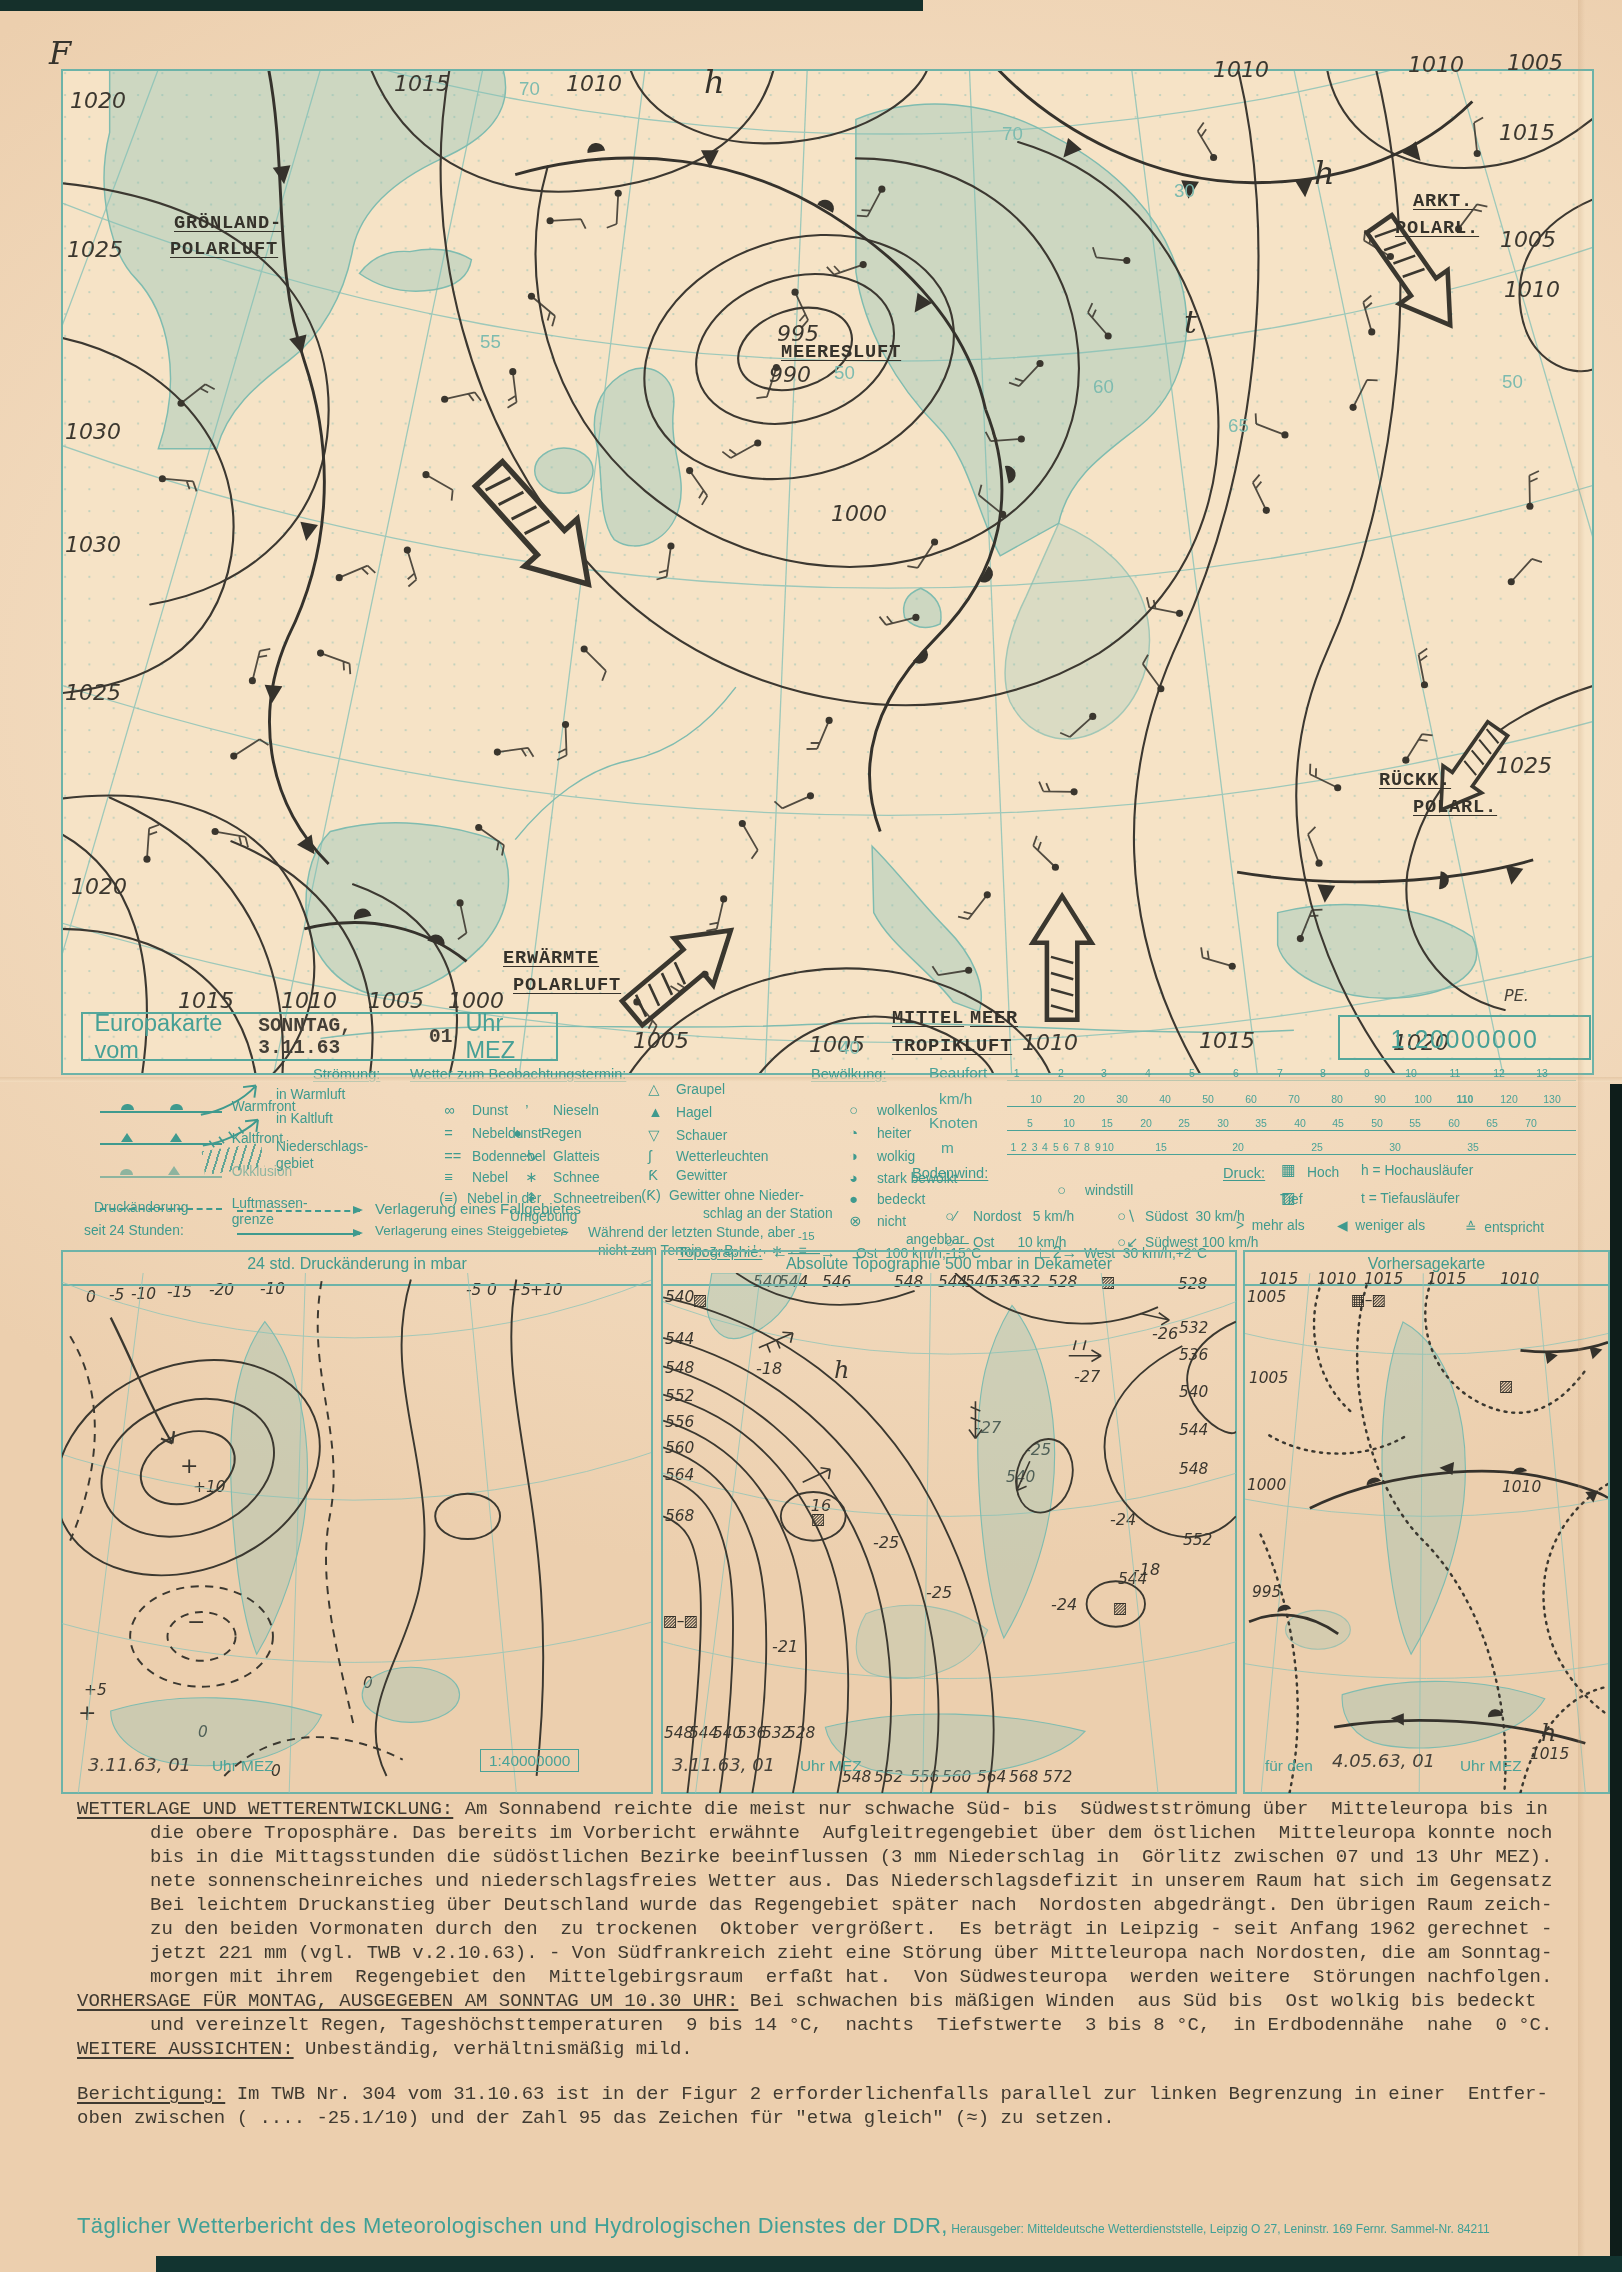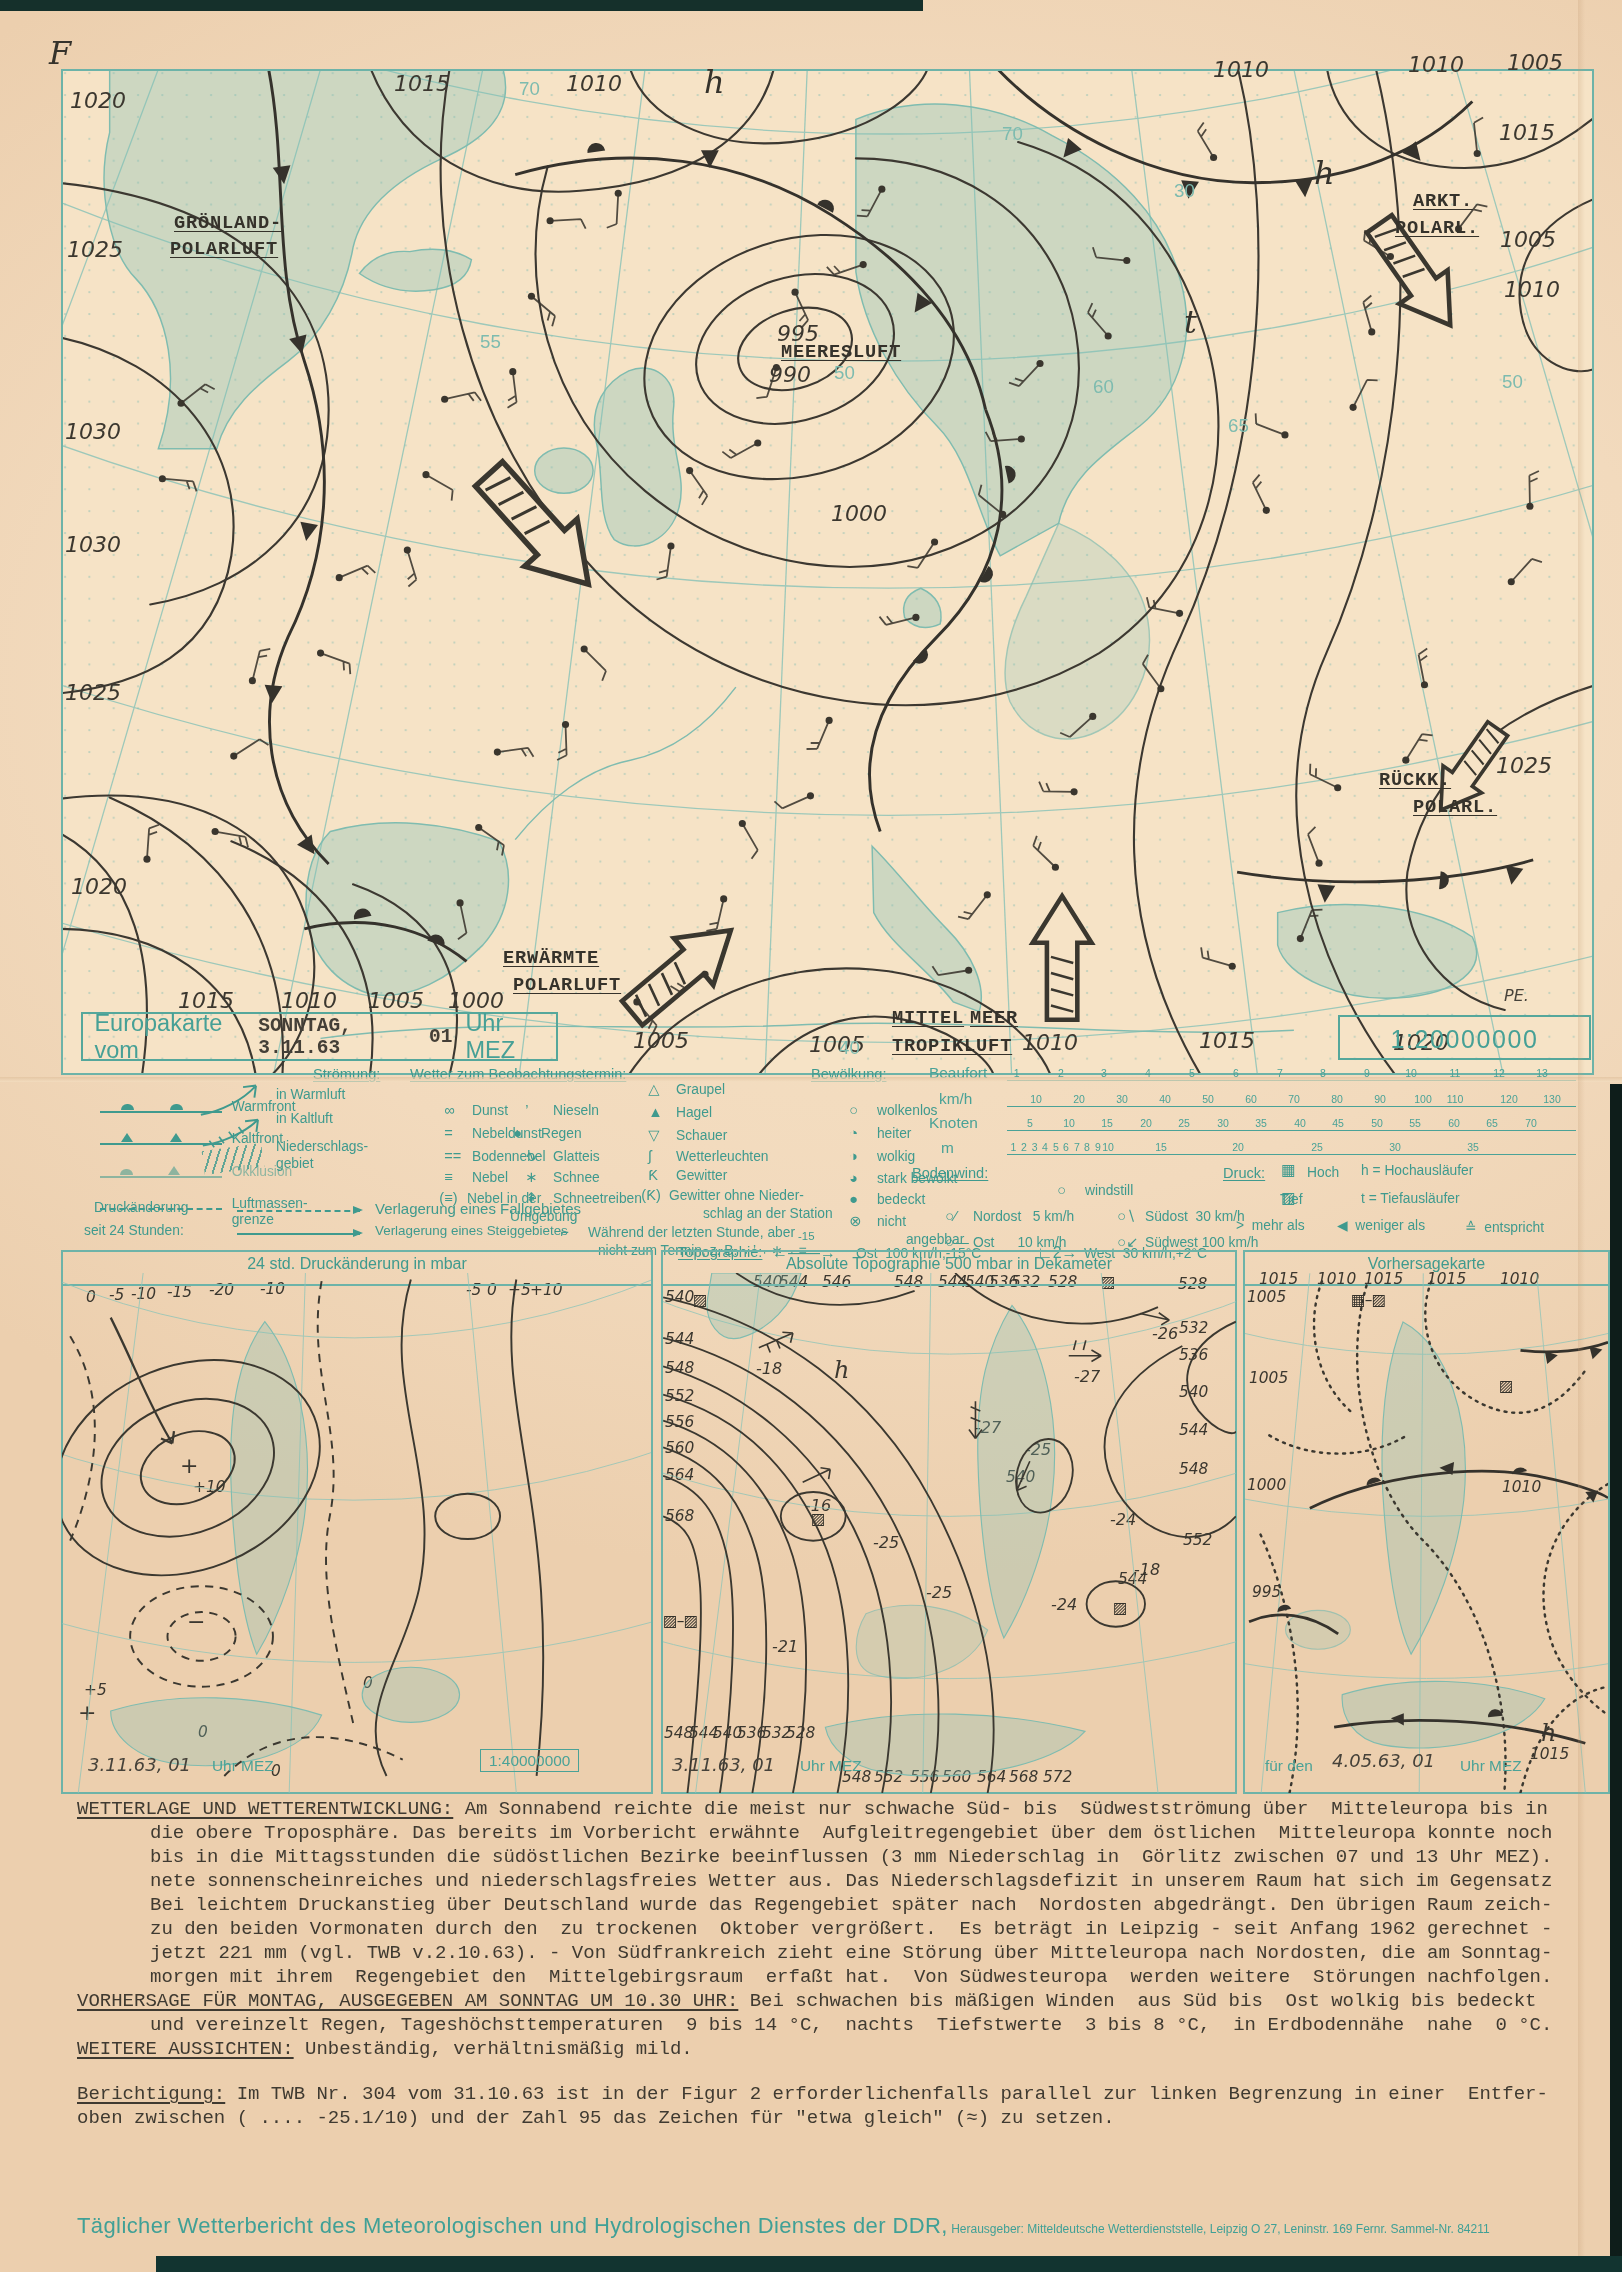--- a/index.html
+++ b/index.html
@@ -654,21 +654,21 @@
     <span class="tick" style="left: 29px; position: absolute;">10</span>
         <span class="tick" style="left: 72px; position: absolute;">20</span>
         <span class="tick" style="left: 115px; position: absolute;">30</span>
         <span class="tick" style="left: 158px; position: absolute;">40</span>
         <span class="tick" style="left: 201px; position: absolute;">50</span>
         <span class="tick" style="left: 244px; position: absolute;">60</span>
         <span class="tick" style="left: 287px; position: absolute;">70</span>
         <span class="tick" style="left: 330px; position: absolute;">80</span>
         <span class="tick" style="left: 373px; position: absolute;">90</span>
         <span class="tick" style="left: 416px; position: absolute;">100</span>
-        <span class="tick" style="left: 448px; position: absolute;">110</span>
+        <span class="tick" style="left: 458px; position: absolute; font-weight: bold;">110</span>
         <span class="tick" style="left: 502px; position: absolute;">120</span>
         <span class="tick" style="left: 545px; position: absolute;">130</span>
       </div>
     <div class="ruler" style="top:1116px">
 
     <span class="tick" style="left: 23px; position: absolute;">5</span>
         <span class="tick" style="left: 62px; position: absolute;">10</span>
         <span class="tick" style="left: 100px; position: absolute;">15</span>
         <span class="tick" style="left: 139px; position: absolute;">20</span>
         <span class="tick" style="left: 177px; position: absolute;">25</span>

